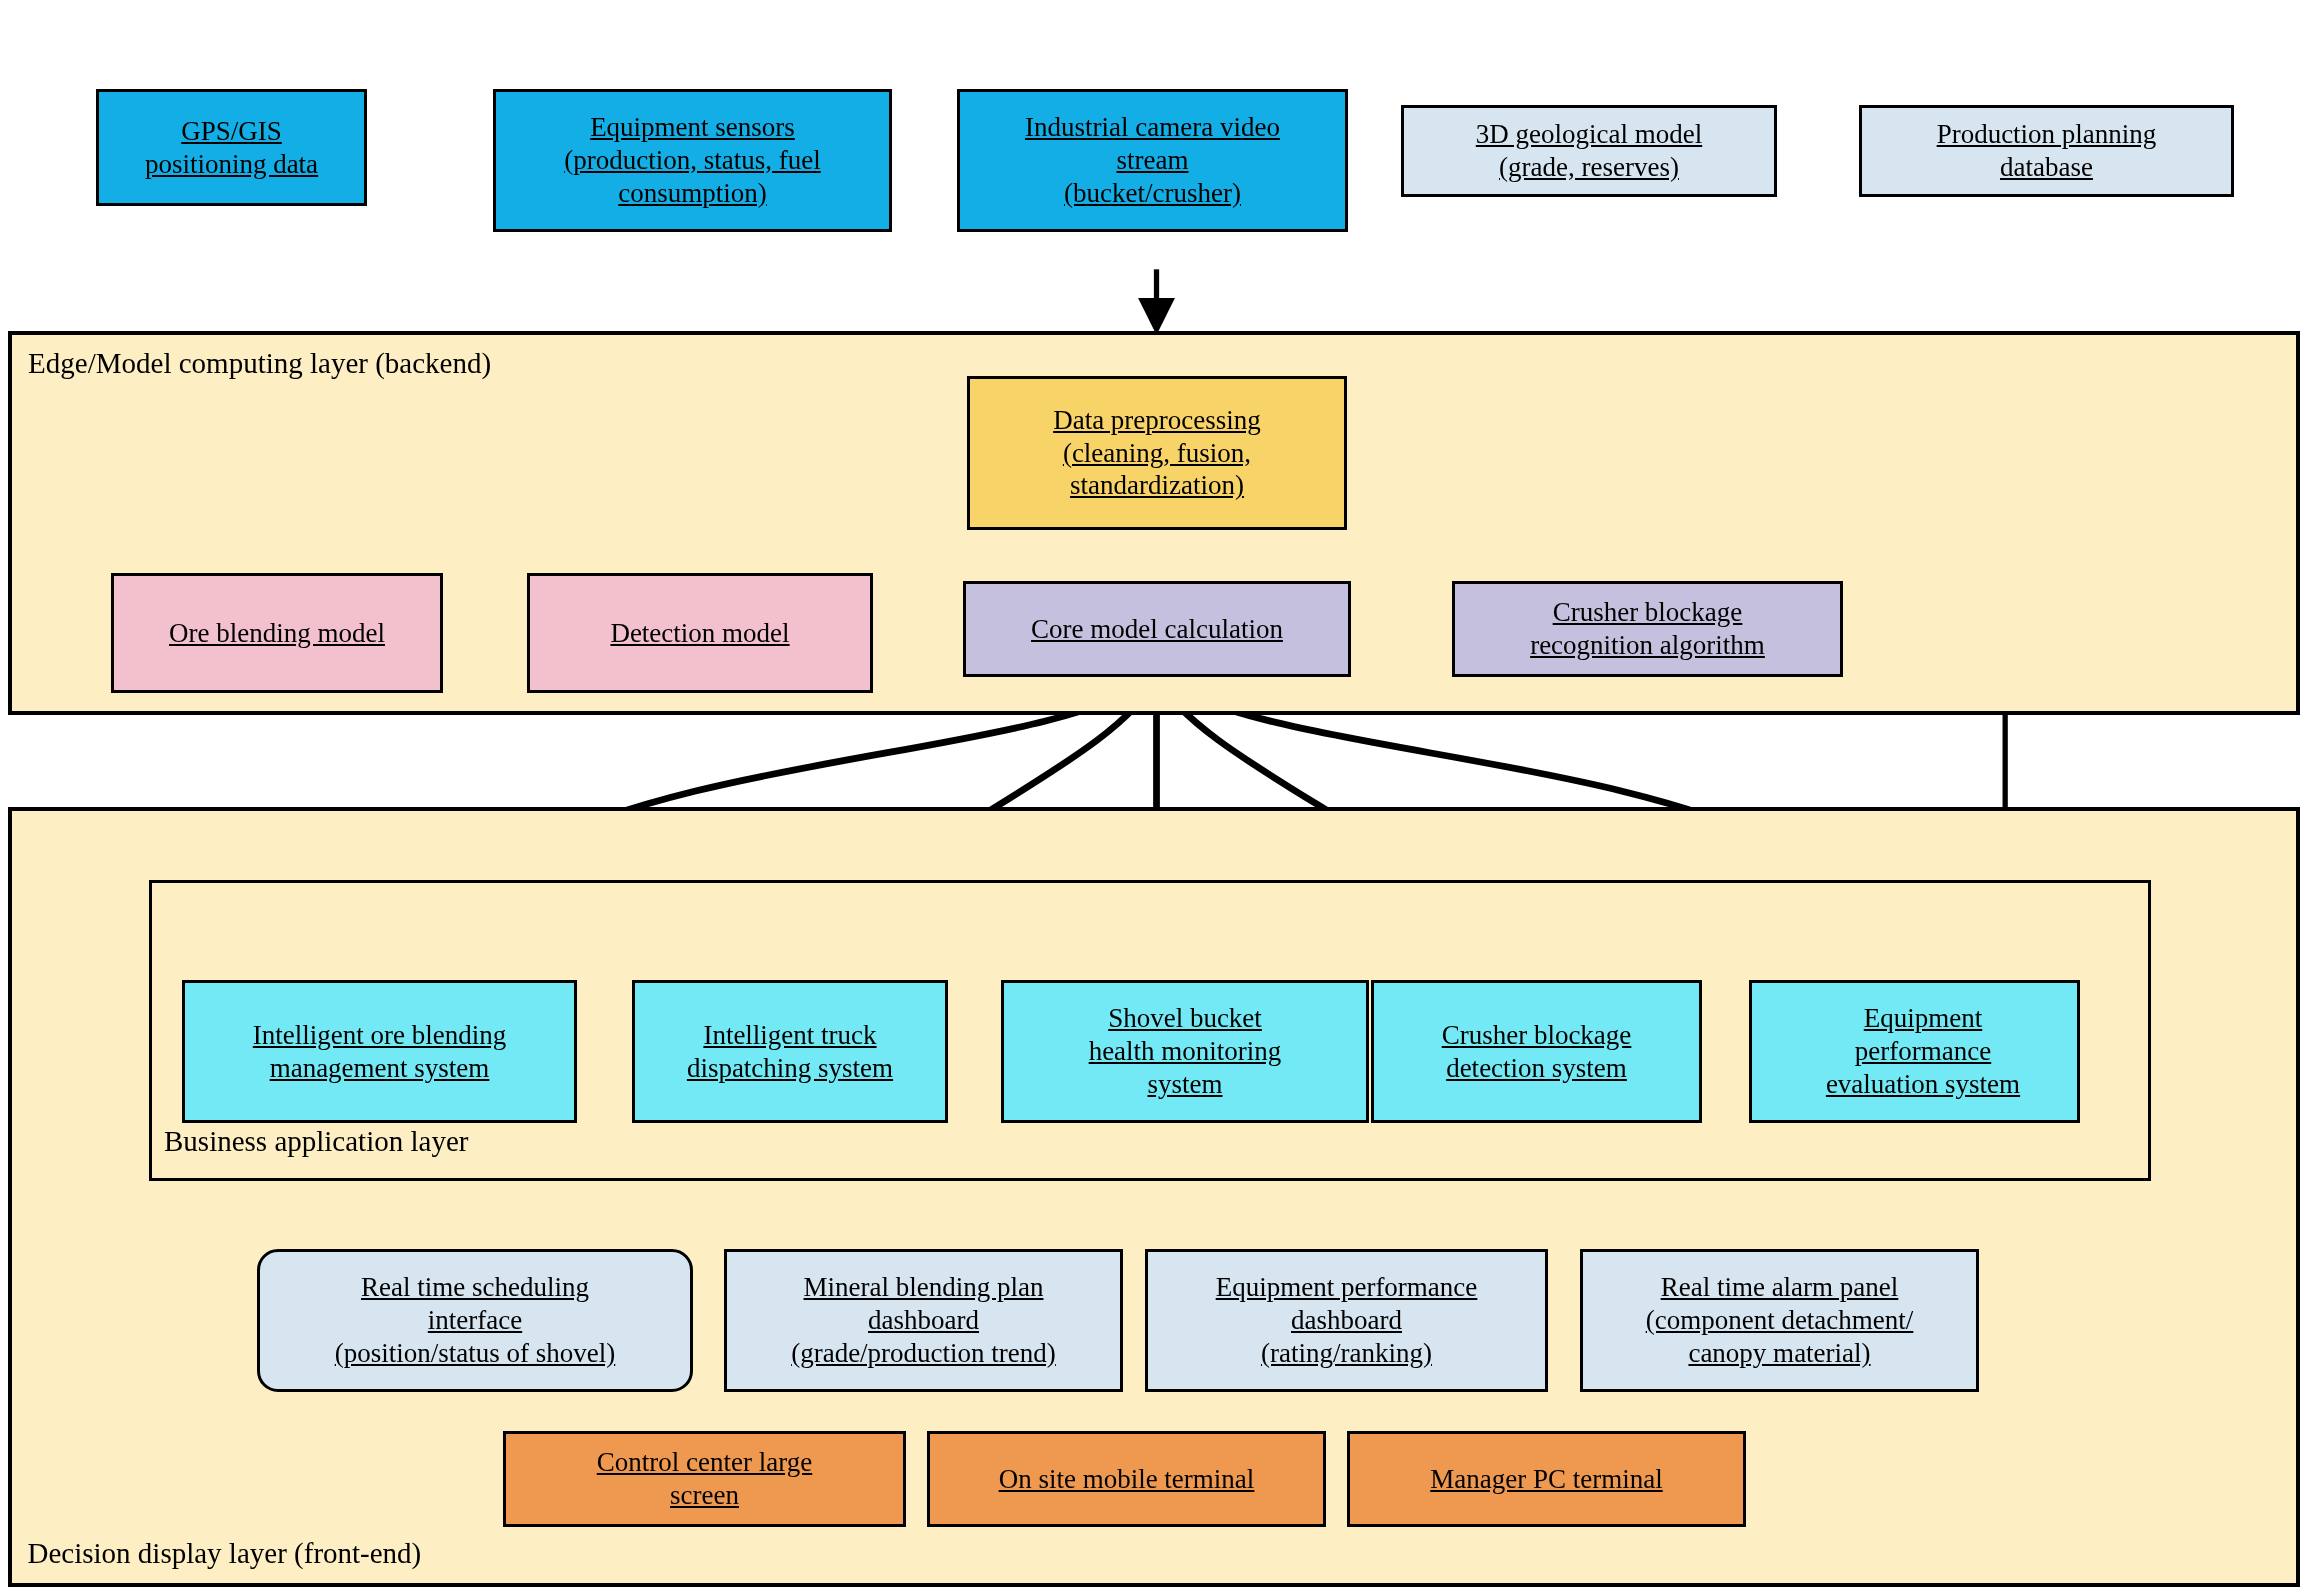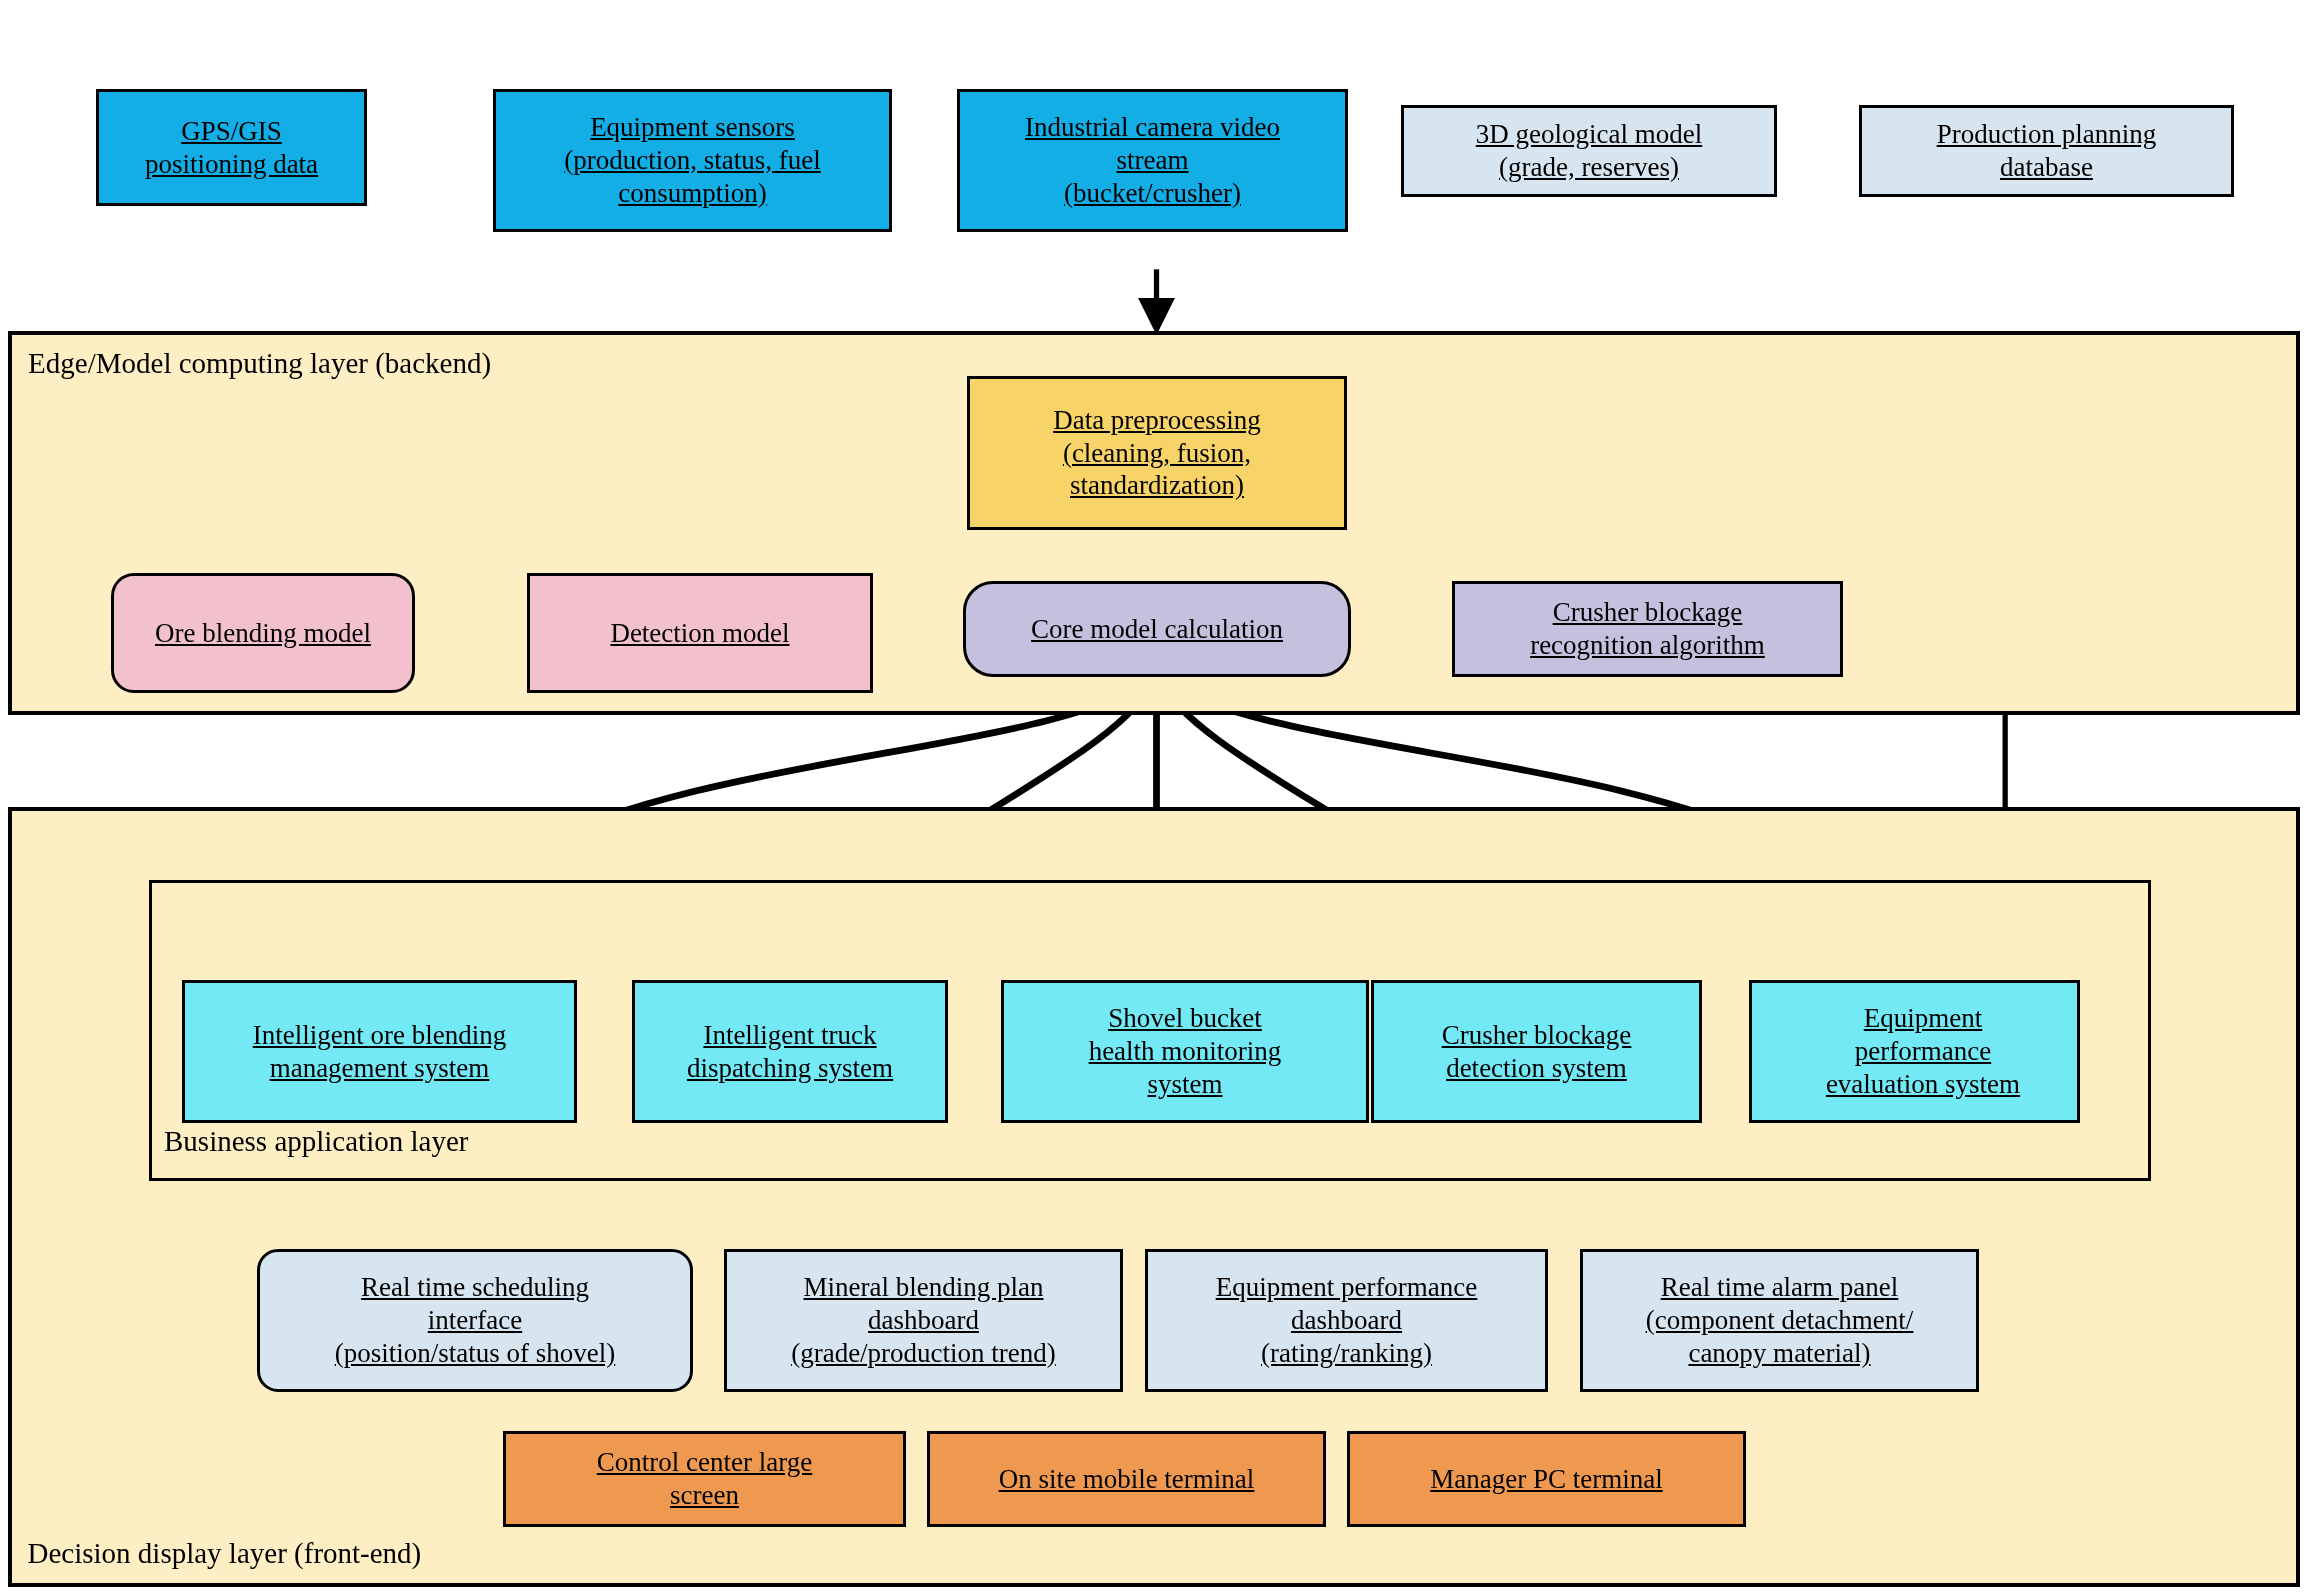--- a/index.html
+++ b/index.html
@@ -109,25 +109,25 @@
 database</div>
 
   <div class="layer" style="left:7.5px;top:331px;width:2292px;height:384px;">
     <div class="layer-label" style="left:16.6px;top:13.5px;">Edge/Model computing layer (backend)</div>
   </div>
 
   <div class="node c-gold" style="left:967px;top:376px;width:380px;height:154px;">Data preprocessing
 (cleaning, fusion,
 standardization)</div>
 
-  <div class="node c-pink" style="left:111px;top:573px;width:304px;height:120px;border-radius:23px;">Ore blending model</div>
+  <div class="node c-pink" style="left:111px;top:573px;width:332px;height:120px;">Ore blending model</div>
 
   <div class="node c-pink" style="left:527px;top:573px;width:346px;height:120px;">Detection model</div>
 
-  <div class="node c-purple" style="left:963px;top:581px;width:388px;height:96px;border-radius:30px;">Core model calculation</div>
+  <div class="node c-purple" style="left:963px;top:581px;width:388px;height:96px;">Core model calculation</div>
 
   <div class="node c-purple" style="left:1452px;top:581px;width:391px;height:96px;">Crusher blockage
 recognition algorithm</div>
 
 
   <div class="layer" style="left:7.5px;top:807px;width:2292px;height:780px;">
     <div class="layer-label" style="left:16px;bottom:15px;">Decision display layer (front-end)</div>
   </div>
 
   <div class="inner-box" style="left:149px;top:880px;width:2002px;height:301px;">

